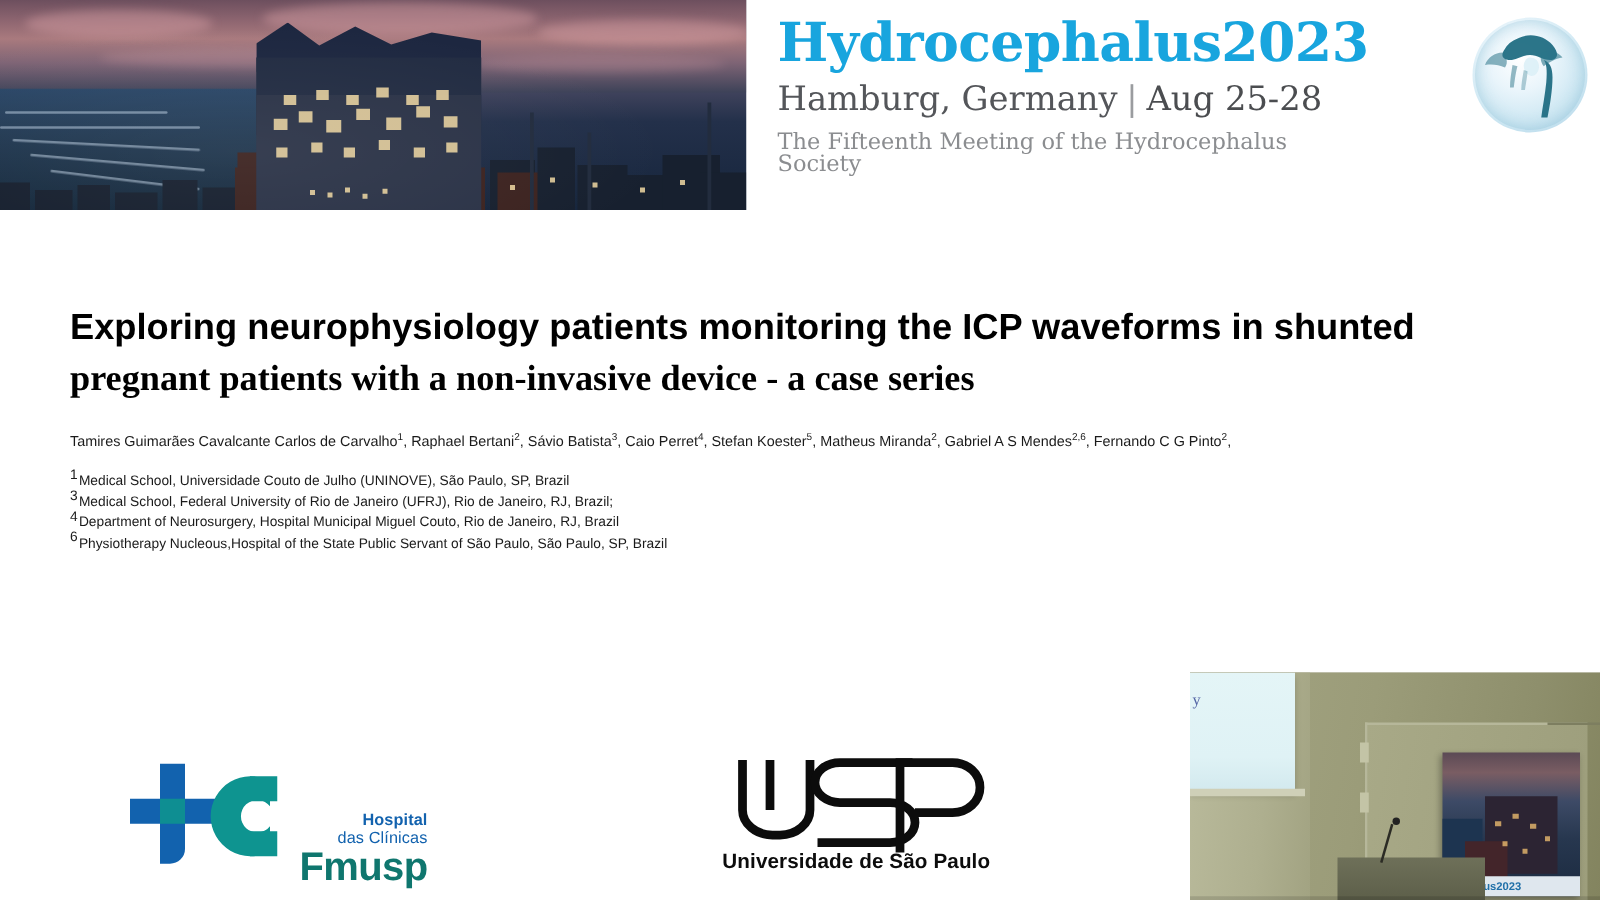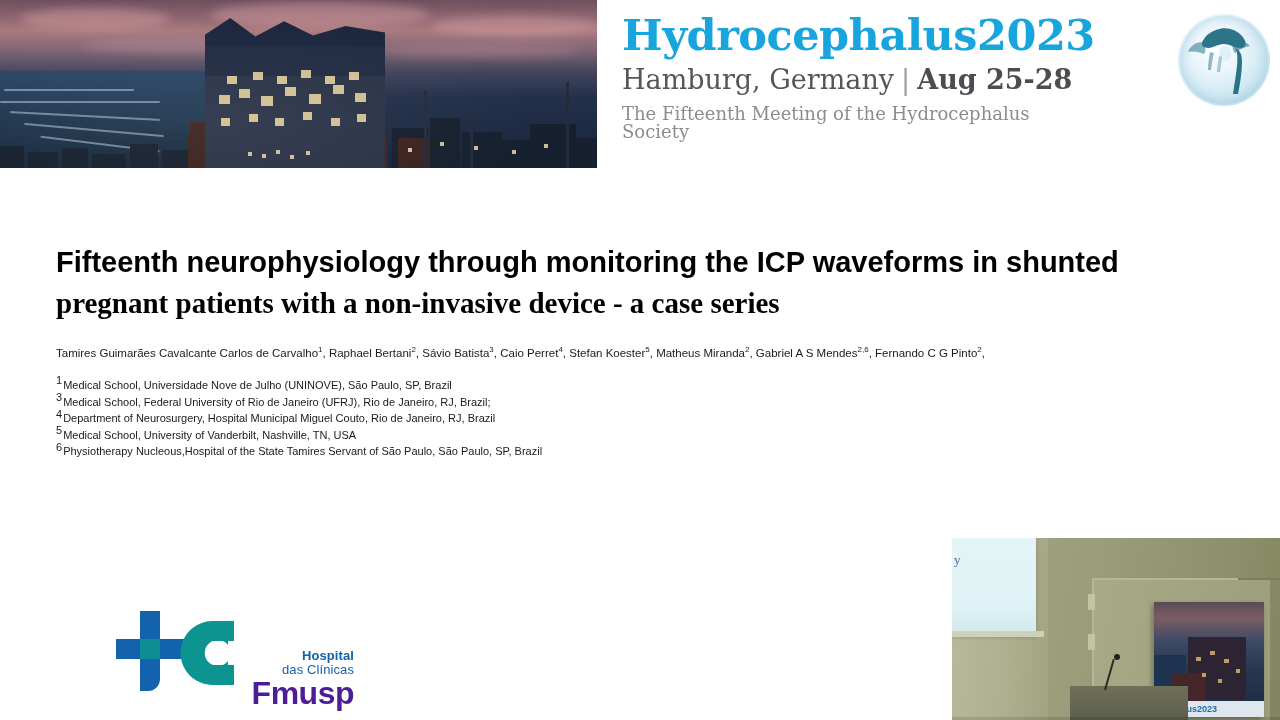--- a/index.html
+++ b/index.html
@@ -40,21 +40,21 @@
   .logo-text{position:absolute;left:622px;top:14px;width:430px;}
   .logo-main{
     font-family:"DejaVu Serif", serif;
     font-size:43px;font-weight:bold;color:#18A5DE;letter-spacing:-.5px;line-height:1;
   }
   .logo-sub{
     margin-top:9px;font-family:"DejaVu Serif", serif;font-size:27px;color:#54565a;line-height:1;
     white-space:nowrap;
   }
   .logo-sub .bar{color:#9a9c9f;padding:0 7px;font-weight:normal;}
-  .logo-sub .dates{font-weight:bold;color:#4b4d50;margin-top:16px;}
+  .logo-sub .dates{font-weight:normal;color:#4b4d50;margin-top:16px;}
   .logo-tag{
     margin-top:12px;font-family:"DejaVu Serif", serif;font-size:18px;color:#8b8d90;line-height:1;
   }
 
   .society-logo{position:absolute;left:1176px;top:12px;width:96px;height:96px;}
   .society-logo .disc{
     position:absolute;left:2px;top:2px;width:92px;height:92px;border-radius:50%;
     background:radial-gradient(circle at 42% 36%, #ffffff 0%, #eaf5fb 32%, #cfe8f3 62%, #bcdcec 82%, #e9f4fa 100%);
   }
   .society-logo .ringfuzz{
@@ -74,26 +74,26 @@
     position:absolute;left:56px;top:344px;width:1170px;
     font-size:11.5px;color:#1a1a1a;line-height:1.5;
   }
   .authors sup{font-size:8px;vertical-align:super;}
 
   .affils{position:absolute;left:56px;top:378px;width:1100px;}
   .affil{font-size:11px;color:#1a1a1a;line-height:1.28;margin-bottom:2.5px;white-space:nowrap;}
   .affil .num{font-size:11px;vertical-align:super;line-height:0;margin-right:1px;}
 
   
-  .hc-logo{position:absolute;left:112px;top:605px;width:240px;height:108px;}
+  .hc-logo{position:absolute;left:100px;top:605px;width:240px;height:108px;}
   .hc-mark{position:absolute;left:4px;top:2px;width:118px;height:92px;}
   .hc-text{position:absolute;left:122px;top:44px;width:120px;}
   .hc-l1{font-size:13px;font-weight:bold;color:#1262AE;line-height:1.08;text-align:right;letter-spacing:.1px;}
   .hc-l2{font-size:13px;font-weight:normal;color:#1262AE;line-height:1.08;text-align:right;letter-spacing:.1px;}
-  .hc-l3{font-size:32px;font-weight:bold;color:#4c1d95;line-height:.95;text-align:right;margin-top:1px;letter-spacing:-.5px;}
+  .hc-l3{font-size:32px;font-weight:bold;color:#0f766e;line-height:.95;text-align:right;margin-top:1px;letter-spacing:-.5px;}
 
   .usp-logo{position:absolute;left:560px;top:598px;width:250px;height:106px;}
   .usp-sub{position:absolute;left:0;top:82px;width:250px;text-align:center;
     font-size:16.5px;font-weight:bold;color:#0c0c0c;letter-spacing:.1px;}
 
   
   .video-inset{
     position:absolute;left:952px;top:538px;width:328px;height:182px;overflow:hidden;
     background:#8f9070;
   }
@@ -232,54 +232,67 @@
           <path d="M48 34 C53 34, 56 38, 55 43 C54 48, 50 50, 47 48 C43 46, 42 40, 44 37 C45 35, 46 34, 48 34 Z" fill="#d9eef6" opacity="0.9"></path>
           <path d="M59 36 C61 38, 62 44, 61 54 C60 64, 58 74, 57 82 L62 82 C64 72, 66 60, 66 50 C66 42, 64 38, 59 36 Z"></path>
           <path d="M34 40 C33 46, 32 52, 32 58 L35 58 C36 50, 37 44, 38 41 Z" opacity="0.5"></path>
           <path d="M43 44 C42 50, 41 55, 41 60 L44 60 C45 53, 46 48, 46 45 Z" opacity="0.35"></path>
         </g>
       </svg>
     </div>
   </div>
 
   <div class="title">
-    <div>Fifteenth neurophysiology through monitoring the ICP waveforms in shunted</div>
+    <div>Exploring neurophysiology patients monitoring the ICP waveforms in shunted</div>
     <div class="l2">pregnant patients with a non-invasive device - a case series</div>
   </div>
 
   <div class="authors">
     <span><span>Tamires Guimarães Cavalcante Carlos de Carvalho</span><sup>1</sup>, </span><span><span>Raphael Bertani</span><sup>2</sup>, </span><span><span>Sávio Batista</span><sup>3</sup>, </span><span><span>Caio Perret</span><sup>4</sup>, </span><span><span>Stefan Koester</span><sup>5</sup>, </span><span><span>Matheus Miranda</span><sup>2</sup>, </span><span><span>Gabriel A S Mendes</span><sup>2,6</sup>, </span><span><span>Fernando C G Pinto</span><sup>2</sup>,</span>
   </div>
 
   <div class="affils">
-    <div class="affil"><span class="num">1</span><span>Medical School, Universidade Nove de Julho  (UNINOVE), São Paulo, SP, Brazil</span></div>
+    <div class="affil"><span class="num">1</span><span>Medical School, Universidade Couto de Julho  (UNINOVE), São Paulo, SP, Brazil</span></div>
     <div class="affil"><span class="num">3</span><span>Medical School, Federal University of Rio de Janeiro (UFRJ), Rio de Janeiro, RJ, Brazil;</span></div>
     <div class="affil"><span class="num">4</span><span>Department of Neurosurgery, Hospital Municipal Miguel Couto, Rio de Janeiro, RJ, Brazil</span></div>
-    <div class="affil"><span class="num">5</span><span>Medical School, University of Vanderbilt, Nashville, TN, USA</span></div>
-    <div class="affil"><span class="num">6</span><span>Physiotherapy Nucleous,Hospital of the State Tamires Servant of São Paulo,  São  Paulo, SP, Brazil</span></div>
+    <div class="affil"><span class="num">6</span><span>Physiotherapy Nucleous,Hospital of the State Public Servant of São Paulo,  São  Paulo, SP, Brazil</span></div>
   </div>
 
   <div class="hc-logo">
     <div class="hc-mark">
       <svg width="118" height="92" viewBox="0 0 118 92">
         <rect x="0" y="32" width="86" height="20" fill="#1262AE"></rect>
         <path d="M24 4 h20 v68 a12 12 0 0 1 -12 12 h-8 Z" fill="#1262AE"></path>
         <rect x="24" y="32" width="20" height="20" fill="#0E8E92"></rect>
         <path d="M112 18 a32 32 0 1 0 0 56 v-20 a13 13 0 1 1 0 -16 Z" fill="#0E9490"></path>
         <rect x="96" y="14" width="22" height="20" fill="#0E9490"></rect>
         <rect x="96" y="58" width="22" height="20" fill="#0E9490"></rect>
       </svg>
     </div>
     <div class="hc-text">
       <div class="hc-l1">Hospital</div>
       <div class="hc-l2">das Clínicas</div>
       <div class="hc-l3">Fmusp</div>
     </div>
   </div>
 
+  <div class="usp-logo">
+    <svg width="250" height="86" viewBox="0 0 250 86">
+      <g fill="none" stroke="#0c0c0c" stroke-width="7">
+
+        <path d="M34 10 v40 a24 20 0 0 0 24 20 h6 a24 20 0 0 0 24 -20 v-40"></path>
+        <path d="M56 10 v40"></path>
+
+        <path d="M170 12 h-58 a20 16 0 0 0 0 32 h40 a20 16 0 0 1 0 32 h-58"></path>
+
+        <path d="M160 84 v-72 h42 a22 20 0 0 1 0 40 h-30"></path>
+      </g>
+    </svg>
+    <div class="usp-sub">Universidade de São Paulo</div>
+  </div>
 
   <div class="video-inset">
     <div class="v-wall"></div>
     <div class="v-wall-left"></div>
     <div class="v-screen">
       <div class="v-screen-txt">y</div>
     </div>
     <div class="v-screen-frame"></div>
     <div class="v-door"></div>
     <div class="v-hinge" style="top:56px"></div>

